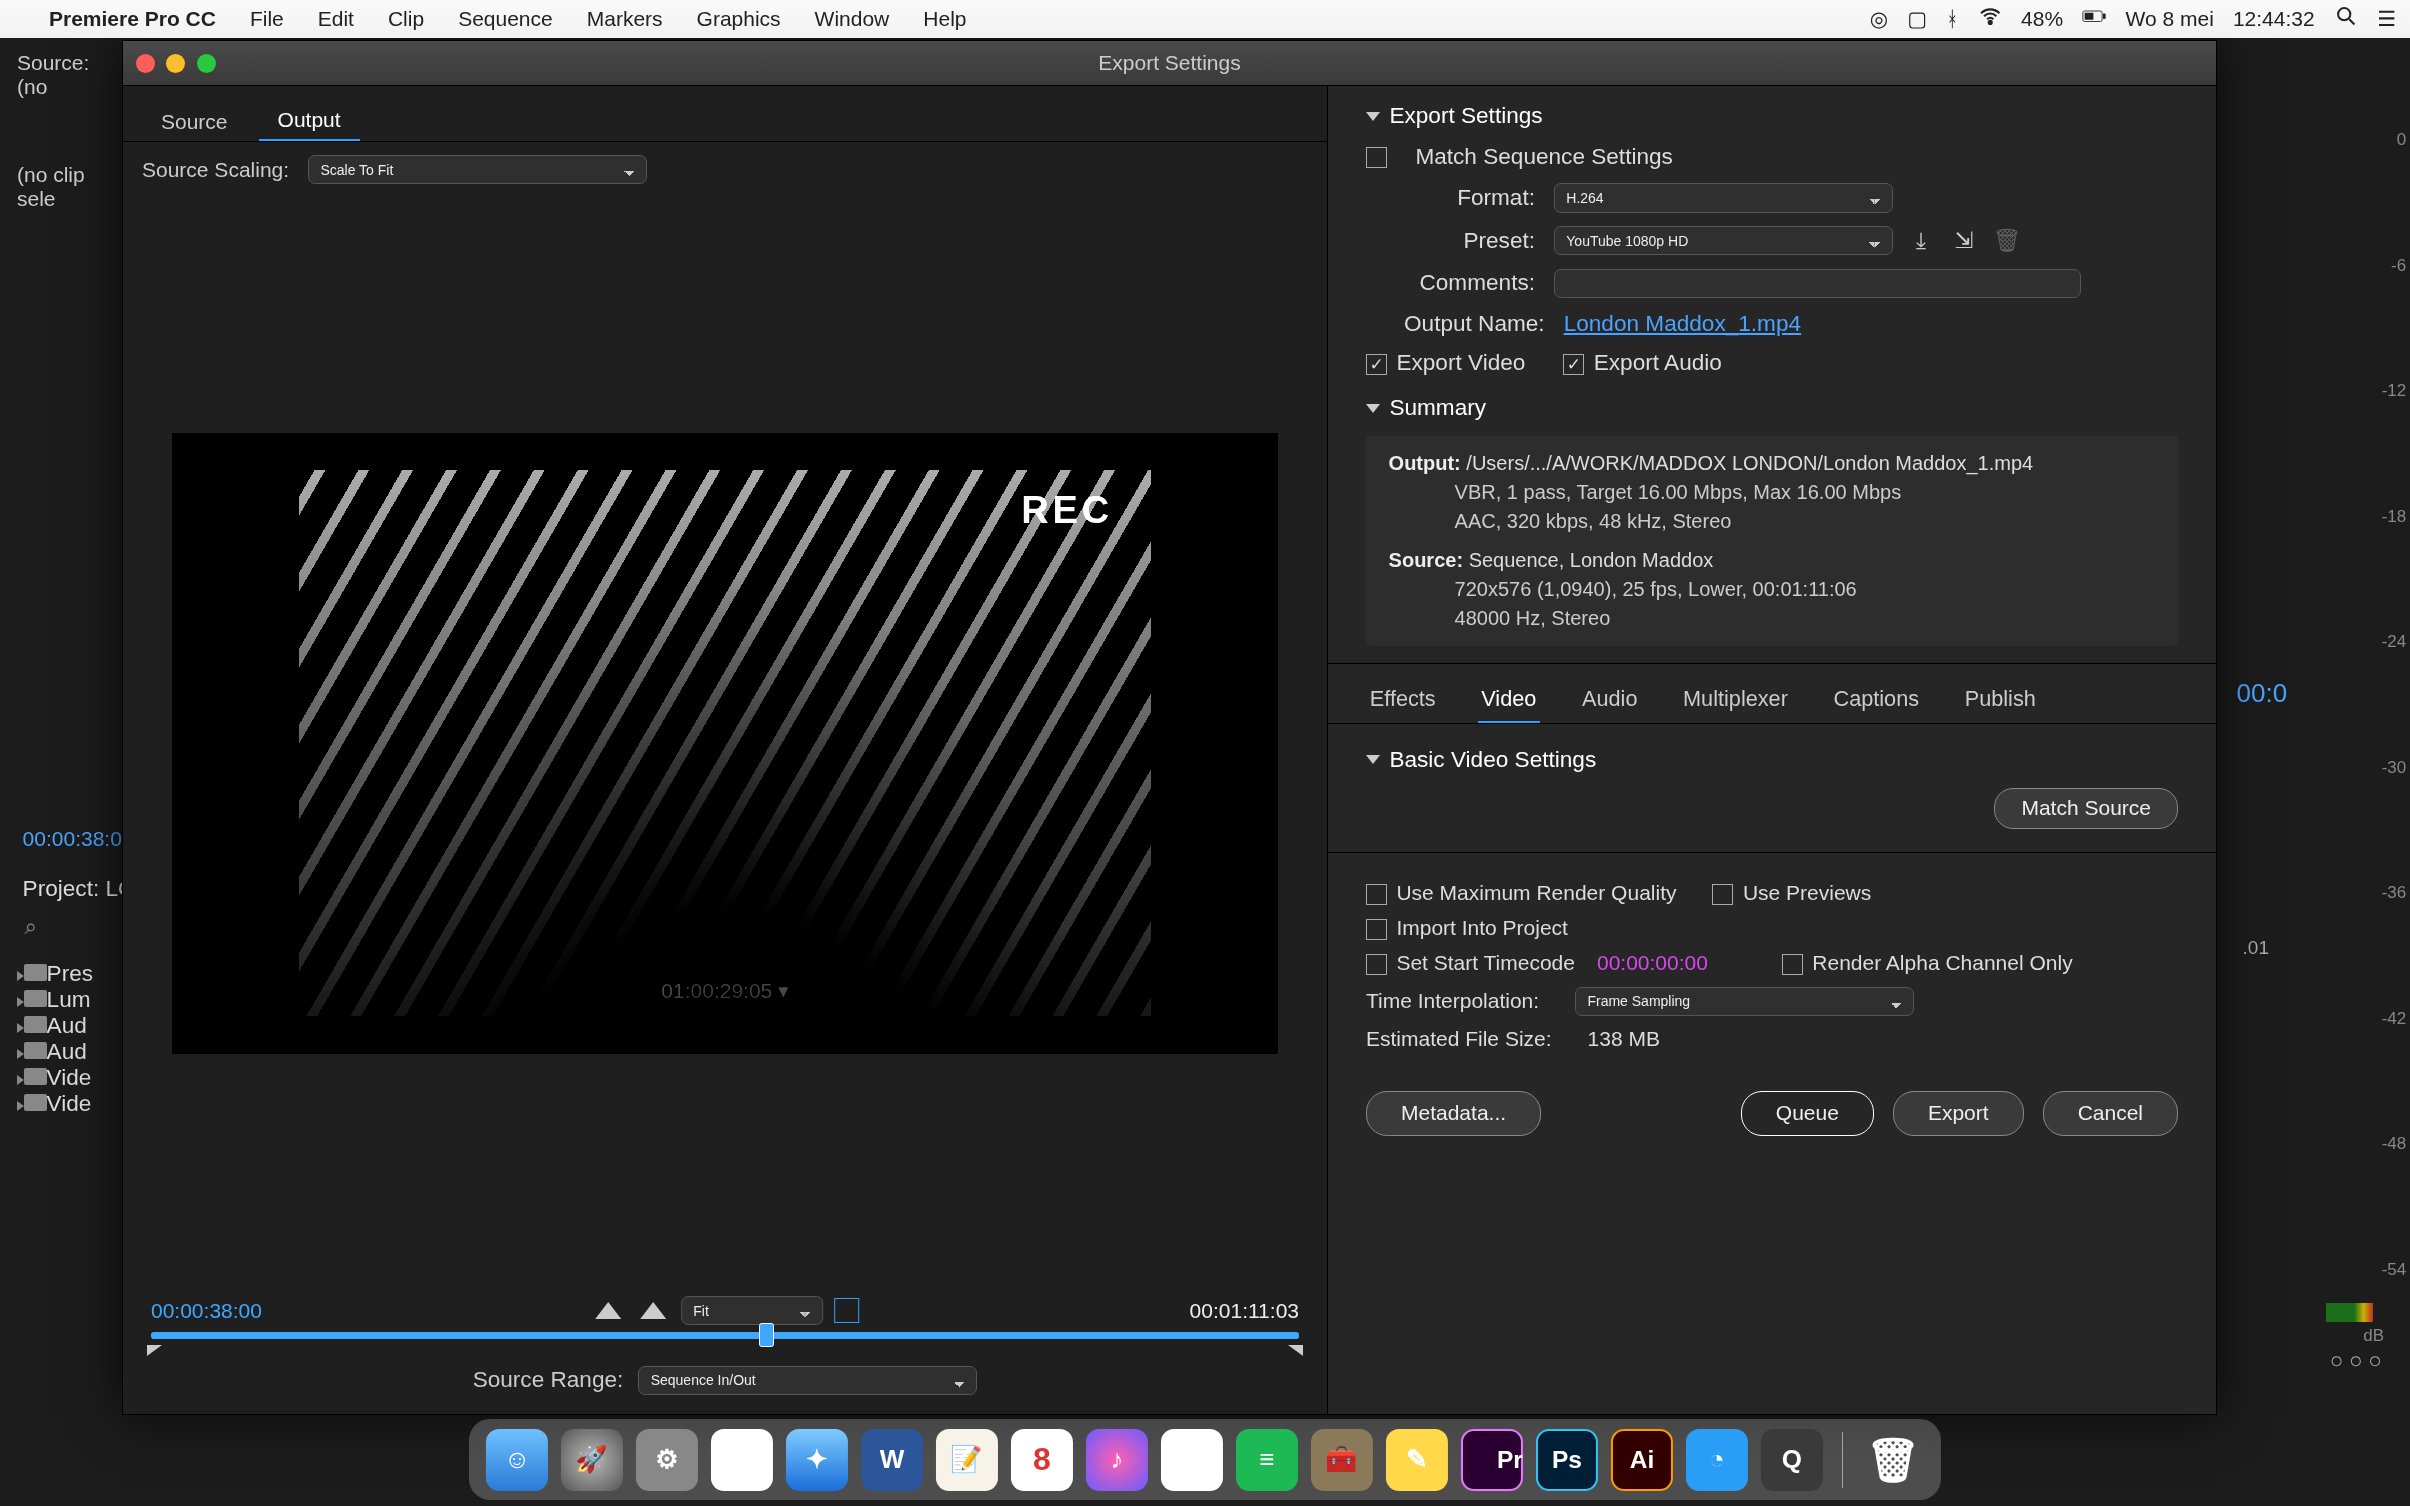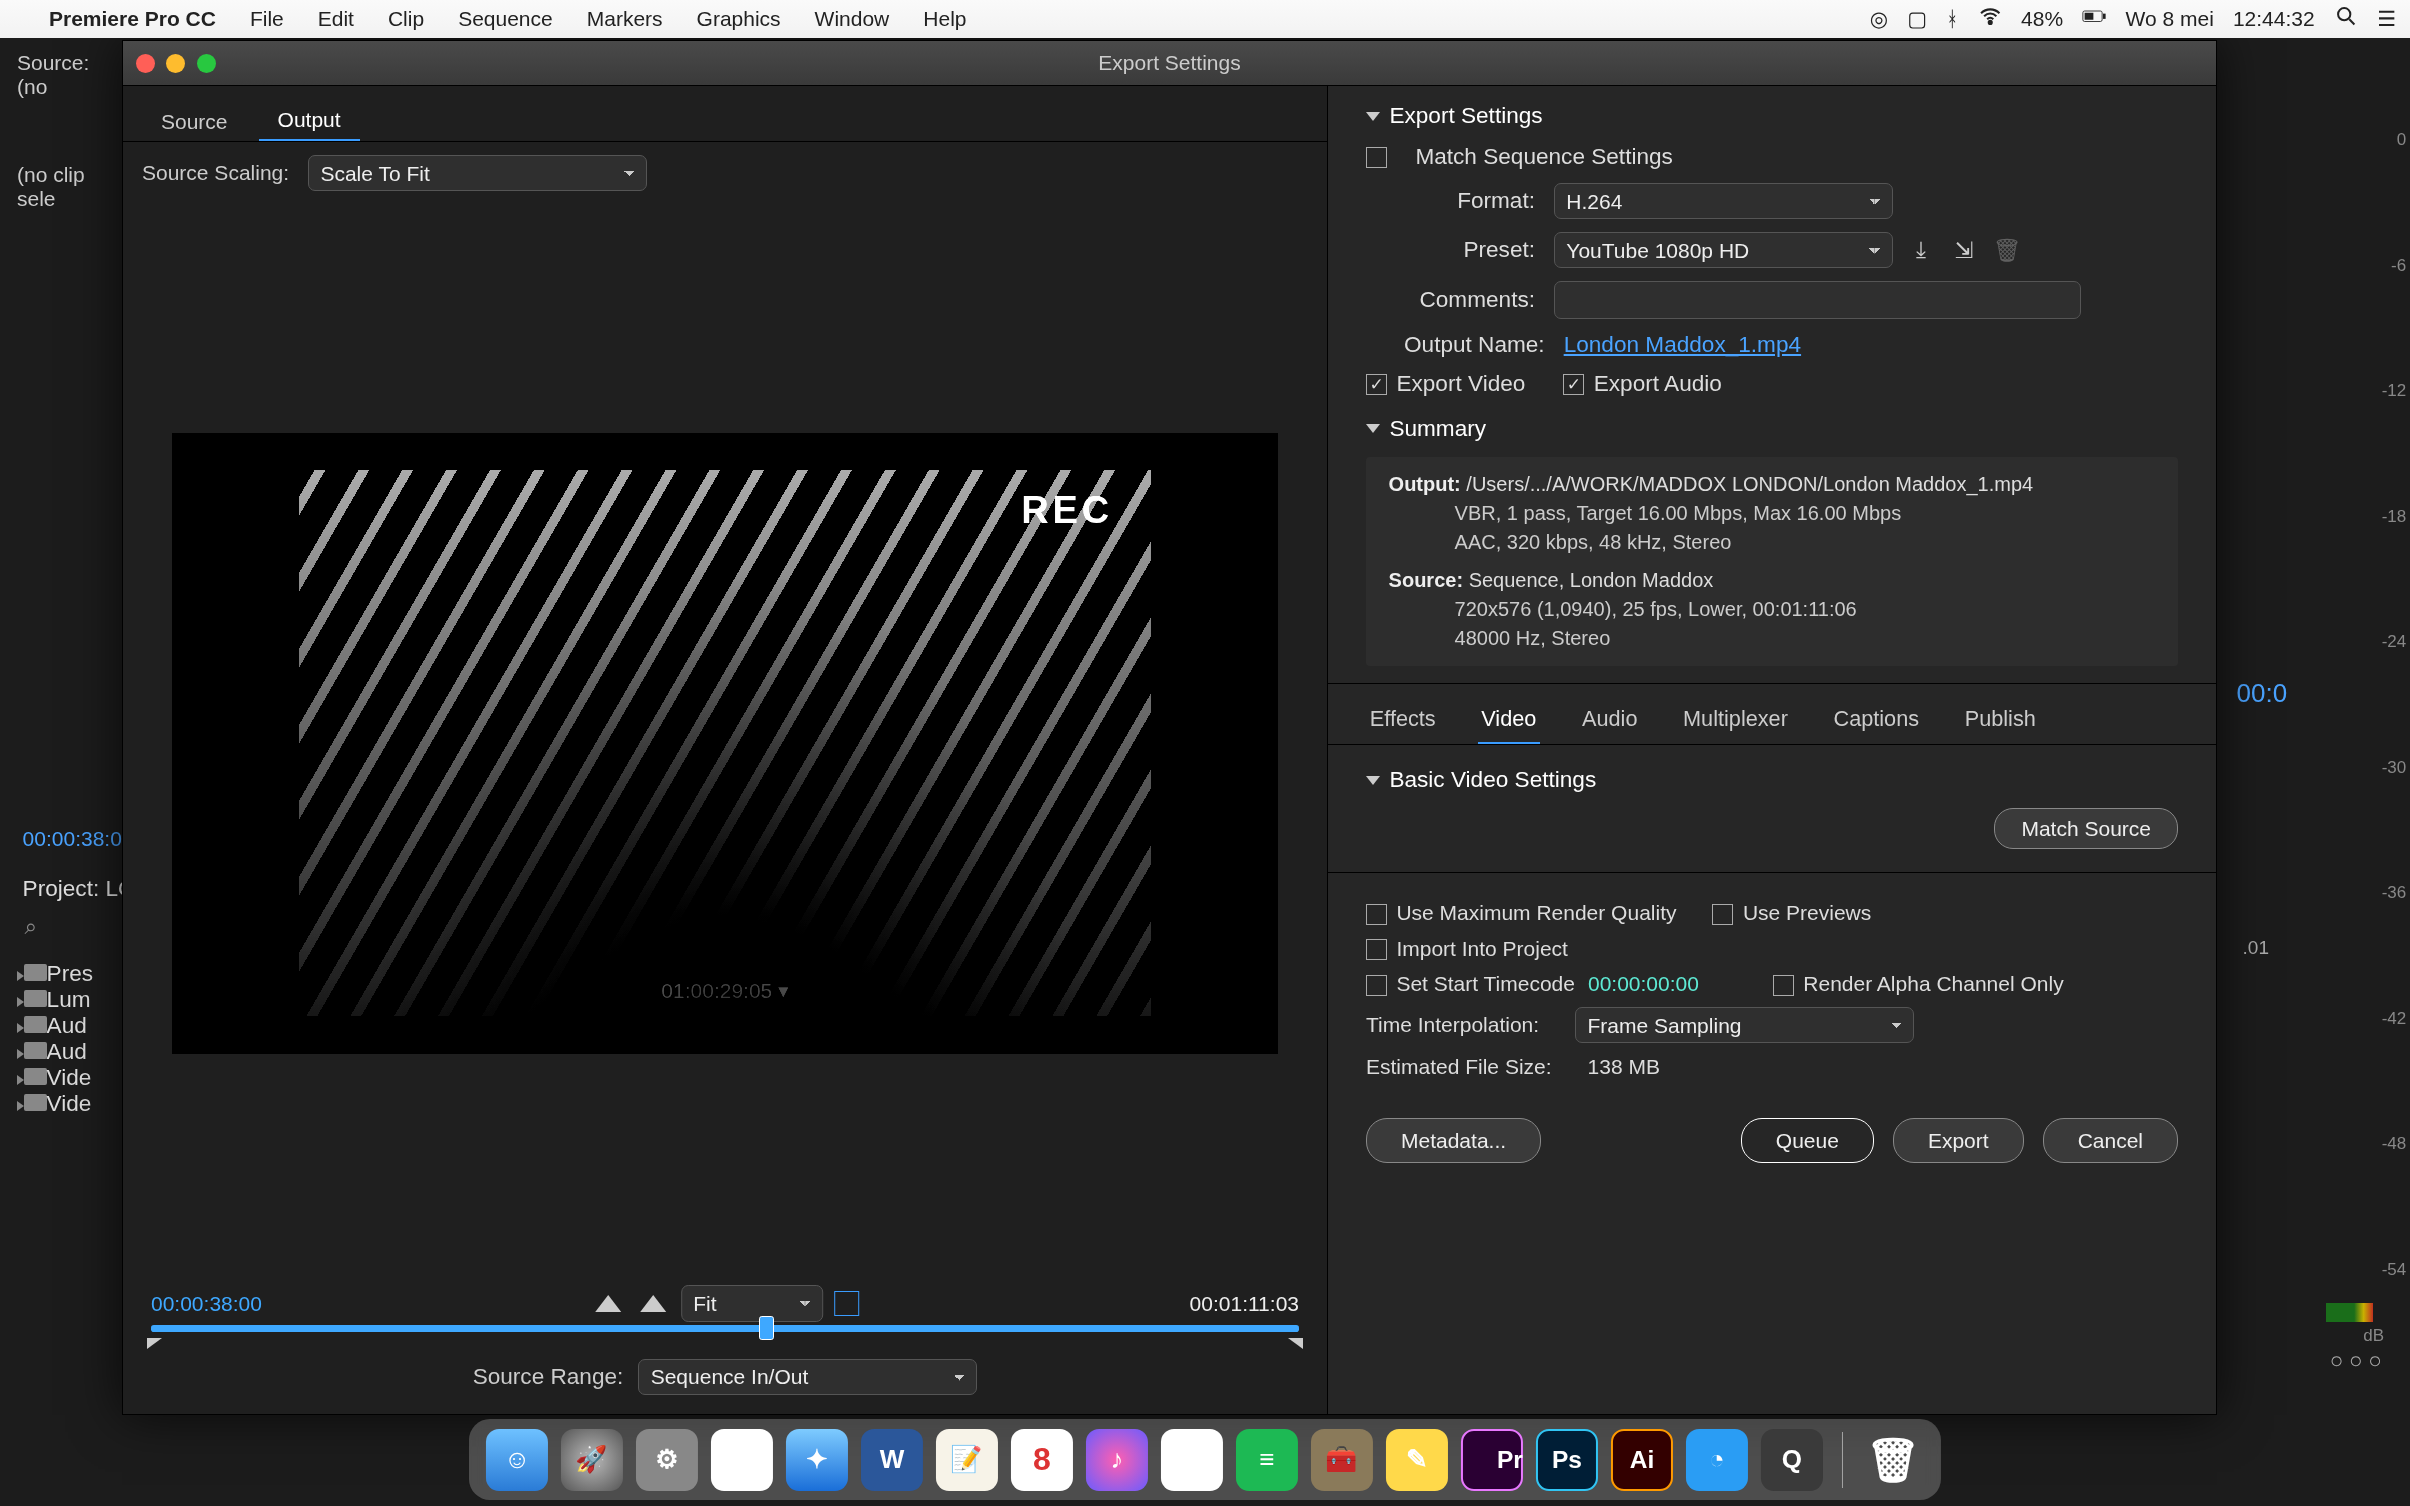--- a/index.html
+++ b/index.html
@@ -25,21 +25,21 @@
 .dialog-body { display:flex; height: calc(100% - 45px); }
 .left-pane { width: 1205px; background:#1f1f1f; border-right:0.9px solid #000; padding: 0 0 0 0; display:flex; flex-direction:column; }
 .right-pane { flex:1; background:#262626; overflow-y:auto; display:flex; flex-direction:column; }
 
 
 .tabrow { display:flex; gap:12px; padding: 9.4px 19px 0 19px; border-bottom:0.9px solid #000; height:56px; align-items:flex-end; }
 .tabrow .tab { padding:7.5px 19px; color:#ccc; font-size:21px; }
 .tabrow .tab.active { color:#fff; border-bottom:2.8px solid #3a9cff; }
 .scaling-row { display:flex; align-items:center; gap:19px; padding: 13px 19px; }
 .scaling-row label { color:#ccc; font-size:21px; }
-select.dark, input.dark { background:#2f2f2f; color:#eee; border:0.9px solid #555; padding:5.6px 11.3px; font-size:21px; border-radius:7px; }
+select.dark, input.dark { background:#2f2f2f; color:#eee; border:0.9px solid #555; padding:5.6px 11.3px; font-size:14px; border-radius:7px; }
 select.dark { appearance:none; padding-right:32px; background-image: linear-gradient(45deg,transparent 50%,#ccc 50%),linear-gradient(135deg,#ccc 50%,transparent 50%); background-position: calc(100% - 17px) 15px, calc(100% - 11.3px) 15px; background-size:5.6px 5.6px; background-repeat:no-repeat; }
 .preview-wrap { flex:1; display:flex; align-items:center; justify-content:center; padding:19px 28px; }
 .preview-box { width:1106px; height:621px; background:#000; display:flex; align-items:center; justify-content:center; position:relative; }
 .preview-img { width:852px; height:546px; background:
   repeating-linear-gradient(-60deg, #e8e8e8 0 9.4px, #0a0a0a 9.4px 38px),
   linear-gradient(#aaa,#333);
   background-blend-mode: multiply;
   position:relative; filter: contrast(1.3) brightness(1.05); }
 .preview-img::after{content:''; position:absolute; inset:0; background: radial-gradient(ellipse at 50% 120%, rgba(0,0,0,.9), transparent 60%);}
 .rec-ov { position:absolute; top:19px; right:38px; color:#fff; font-size:38px; letter-spacing:3.8px; font-weight:600; opacity:.85; }
@@ -84,21 +84,21 @@
 .tabstrip { display:flex; gap:38px; padding: 13px 38px 0; border-top:0.9px solid #000; border-bottom:0.9px solid #000; font-size:21.7px; }
 .tabstrip .t{ padding:9.4px 3.8px; color:#ccc; cursor:pointer;}
 .tabstrip .t.active{ color:#fff; border-bottom:2.8px solid #3a9cff;}
 
 .bvset{ padding:22.6px 38px; }
 .matchsrc{ float:right; background:#3a3a3a; border:0.9px solid #888; border-radius:19px; padding:7.5px 26px; color:#eee; font-size:21px;}
 
 .bottom-opts{ border-top:0.9px solid #000; padding:17px 38px 9.4px; font-size:21px; }
 .bottom-opts .row{ display:flex; align-items:center; gap:36px; margin:11.3px 0;}
 .bottom-opts .lbl2{ color:#ddd;}
-.tc-dim{ color:#5eead4; margin-left:13px;}
+.tc-dim{ color:#d946ef; margin-left:22px;}
 
 .btnrow{ display:flex; gap:19px; padding:19px 38px 22.6px; align-items:center;}
 .btn{ background:#3a3a3a; border:0.9px solid #888; border-radius:21px; padding:9.4px 34px; color:#eee; font-size:21px; cursor:pointer;}
 .btn.primary{ background:#262626; border:1.9px solid #fff;}
 .btnrow .sp{flex:1;}
 
 
 .bg-ui{ position:absolute; inset:38px 0 0 0; background:#1c1c1c; z-index:0;}
 .bg-left{ position:absolute; left:0; top:0; width:132px; bottom:75px; background:#1c1c1c; color:#ccc; font-size:21px;}
 .bg-left .hdr{ padding:13px 17px;}

